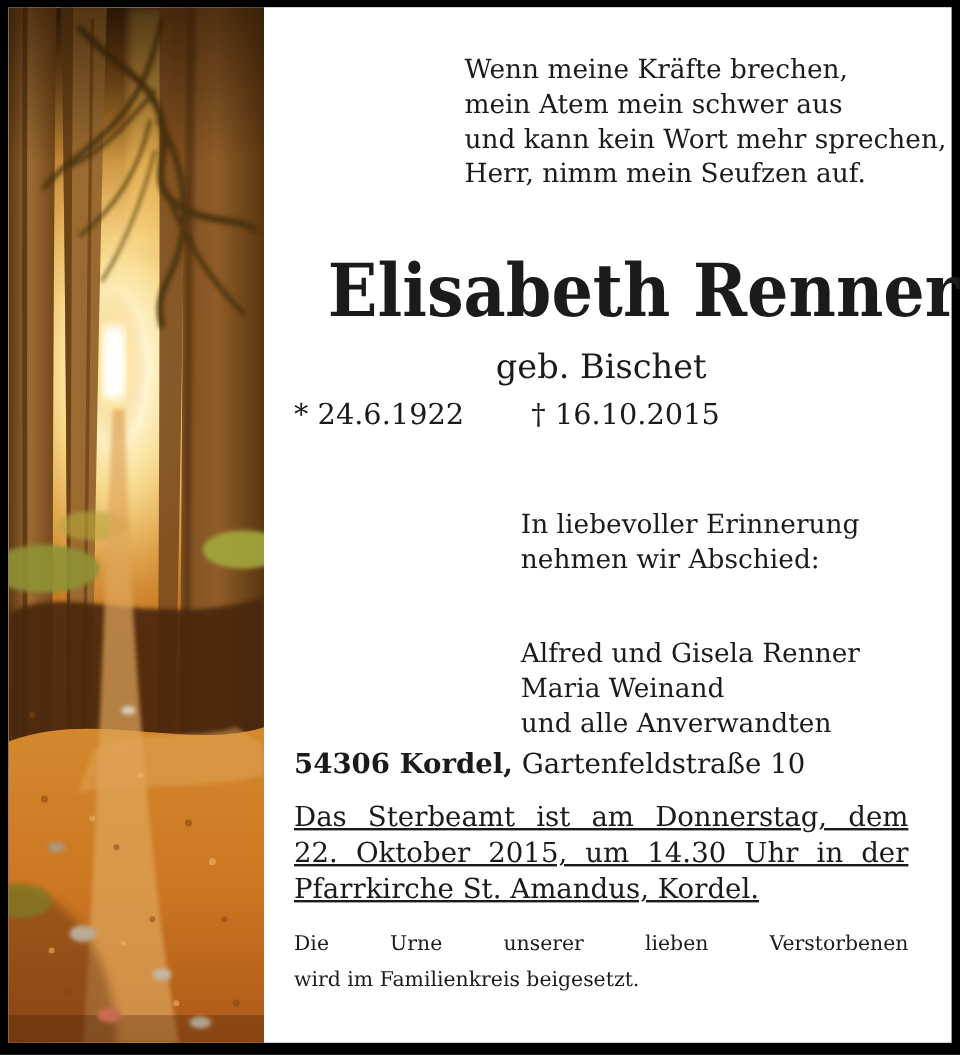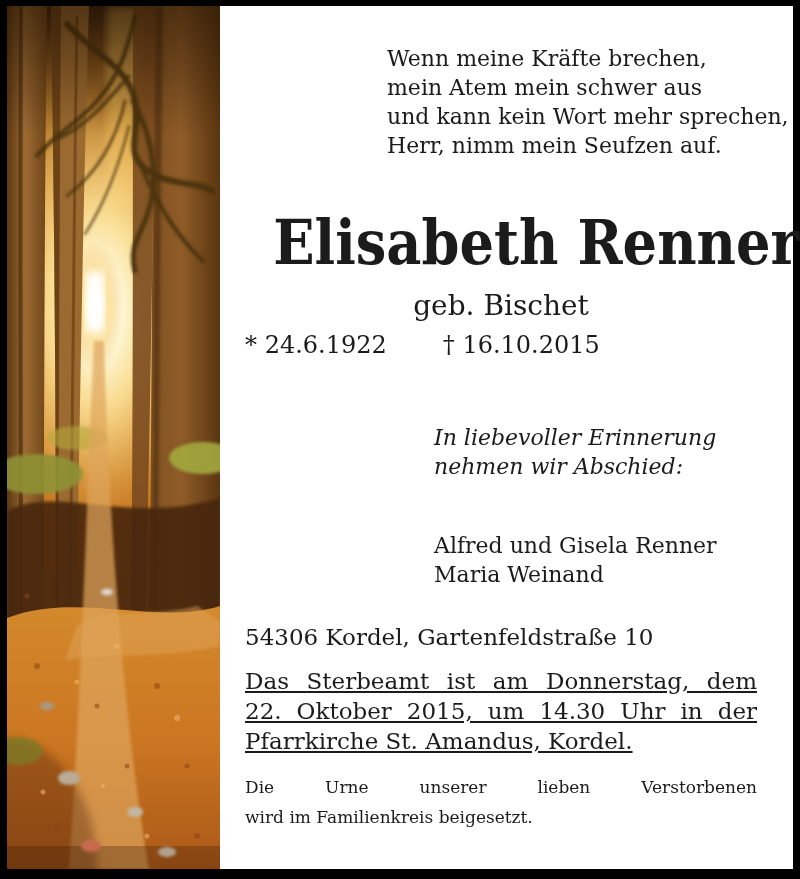--- a/index.html
+++ b/index.html
@@ -14,24 +14,24 @@
   .photo svg{display:block;width:100%;height:100%;}
 
   .poem{position:absolute;left:343px;top:44px;font-size:22px;line-height:29px;white-space:nowrap;margin-left:44px;}
   .name{
     position:absolute;left:245px;top:213px;width:512px;margin:0;
     text-align:center;font-size:61px;line-height:60px;font-weight:bold;
     transform:scaleX(.89);transform-origin:center;white-space:nowrap;
   }
   .maiden{position:absolute;left:245px;top:291px;width:512px;text-align:center;font-size:28px;line-height:30px;}
   .dates{position:absolute;left:245px;top:329px;width:512px;display:flex;justify-content:flex-start;gap:56px;font-size:24px;line-height:32px;}
-  .farewell{position:absolute;left:434px;top:423px;font-size:22px;line-height:29px;white-space:nowrap;font-style:italic;}
+  .farewell{position:absolute;left:434px;top:423px;font-size:22px;line-height:29px;white-space:nowrap;}
   .mourners{position:absolute;left:434px;top:495px;font-size:22px;line-height:29px;white-space:nowrap;margin-top:36px;}
   .address{position:absolute;left:245px;top:622px;font-size:23px;line-height:30px;white-space:nowrap;}
-  .address .b{font-weight:normal;}
+  .address .b{font-weight:bold;}
   .service{position:absolute;left:245px;top:666px;width:512px;font-size:23px;line-height:30px;text-decoration:underline;}
   .burial{position:absolute;left:245px;top:772px;width:512px;font-size:17px;line-height:30px;}
   .jl{text-align:justify;text-align-last:justify;white-space:nowrap;}
   .ll{text-align:left;text-align-last:left;white-space:nowrap;}
 </style>
 </head>
 <body>
 
 <div class="page">
   <div class="paper"></div>
@@ -170,20 +170,21 @@
   </div>
 
   <div class="farewell">
     <div>In liebevoller Erinnerung</div>
     <div>nehmen wir Abschied:</div>
   </div>
 
   <div class="mourners">
     <div>Alfred und Gisela Renner</div>
     <div>Maria Weinand</div>
+    <div>und alle Anverwandten</div>
   </div>
 
   <div class="address">
     <span class="b">54306 Kordel,</span>
     <span>Gartenfeldstraße 10</span>
   </div>
 
   <div class="service">
     <div class="jl">Das Sterbeamt ist am Donnerstag, dem</div>
     <div class="jl">22. Oktober 2015, um 14.30 Uhr in der</div>

